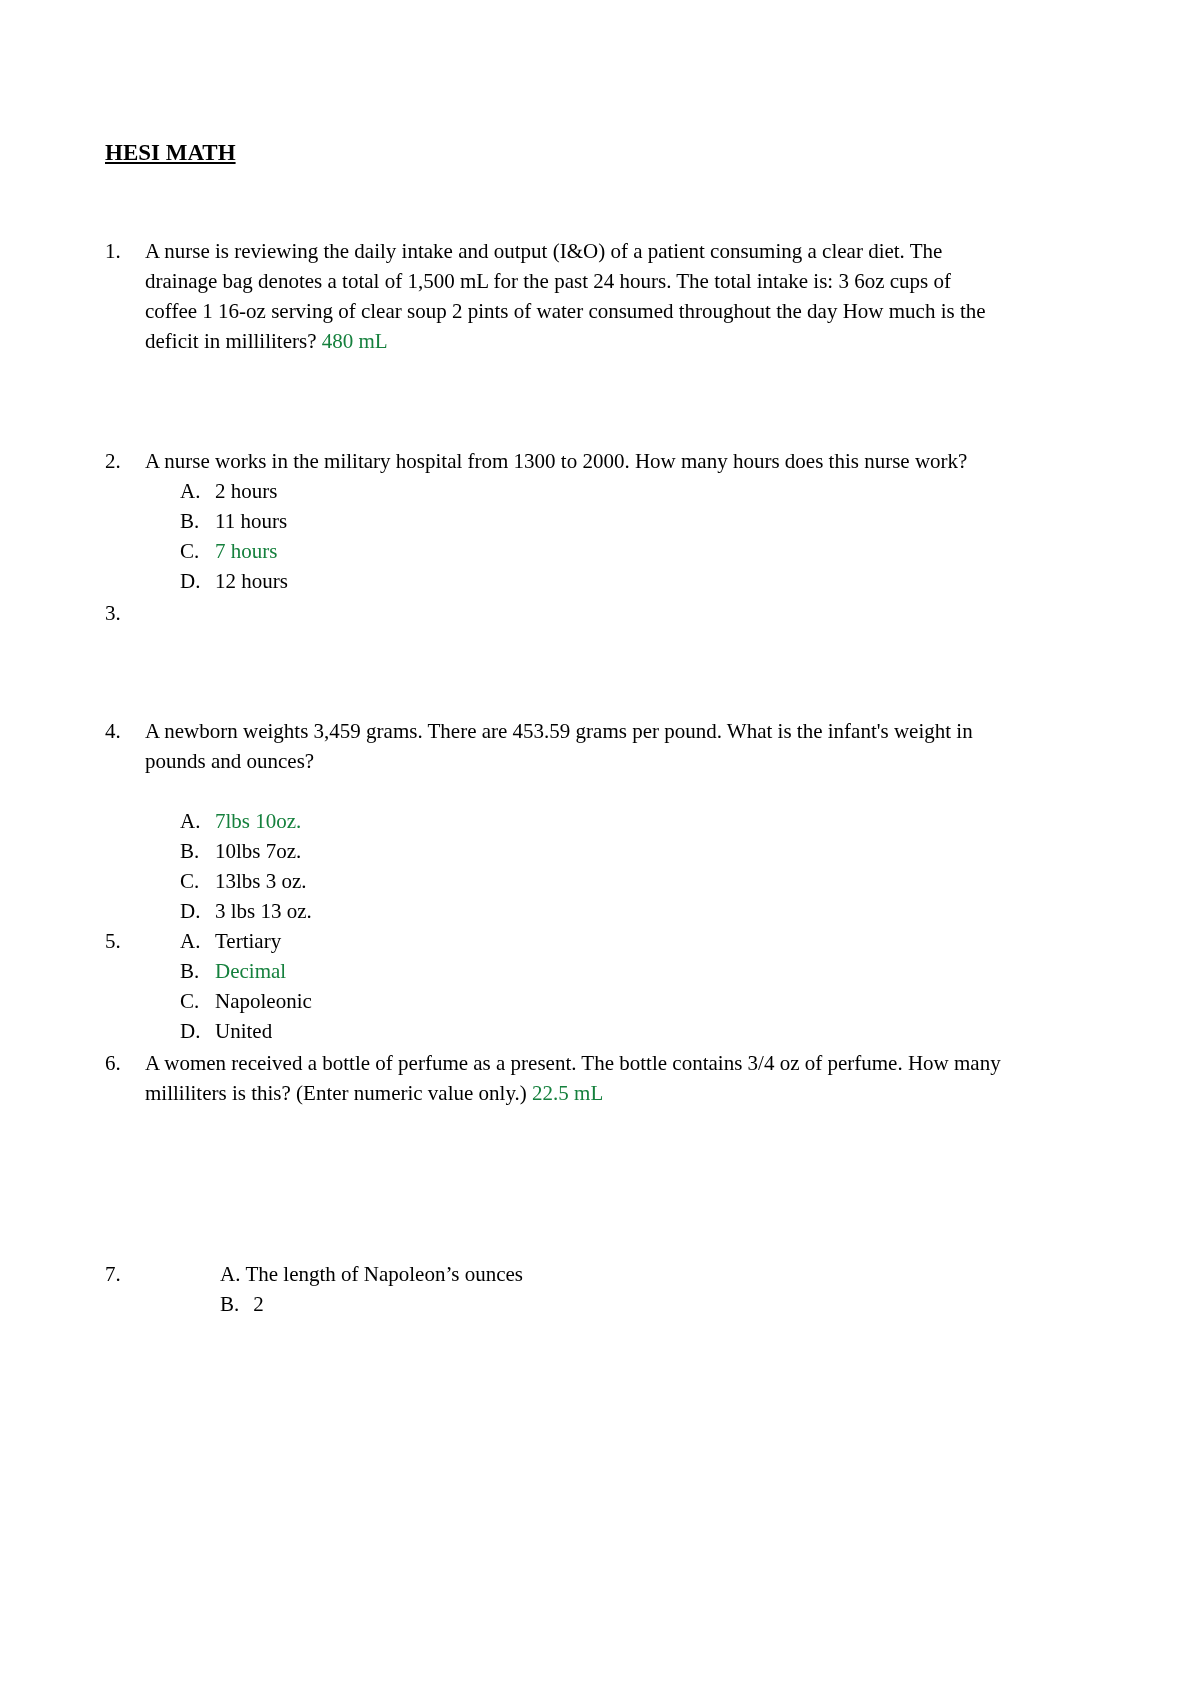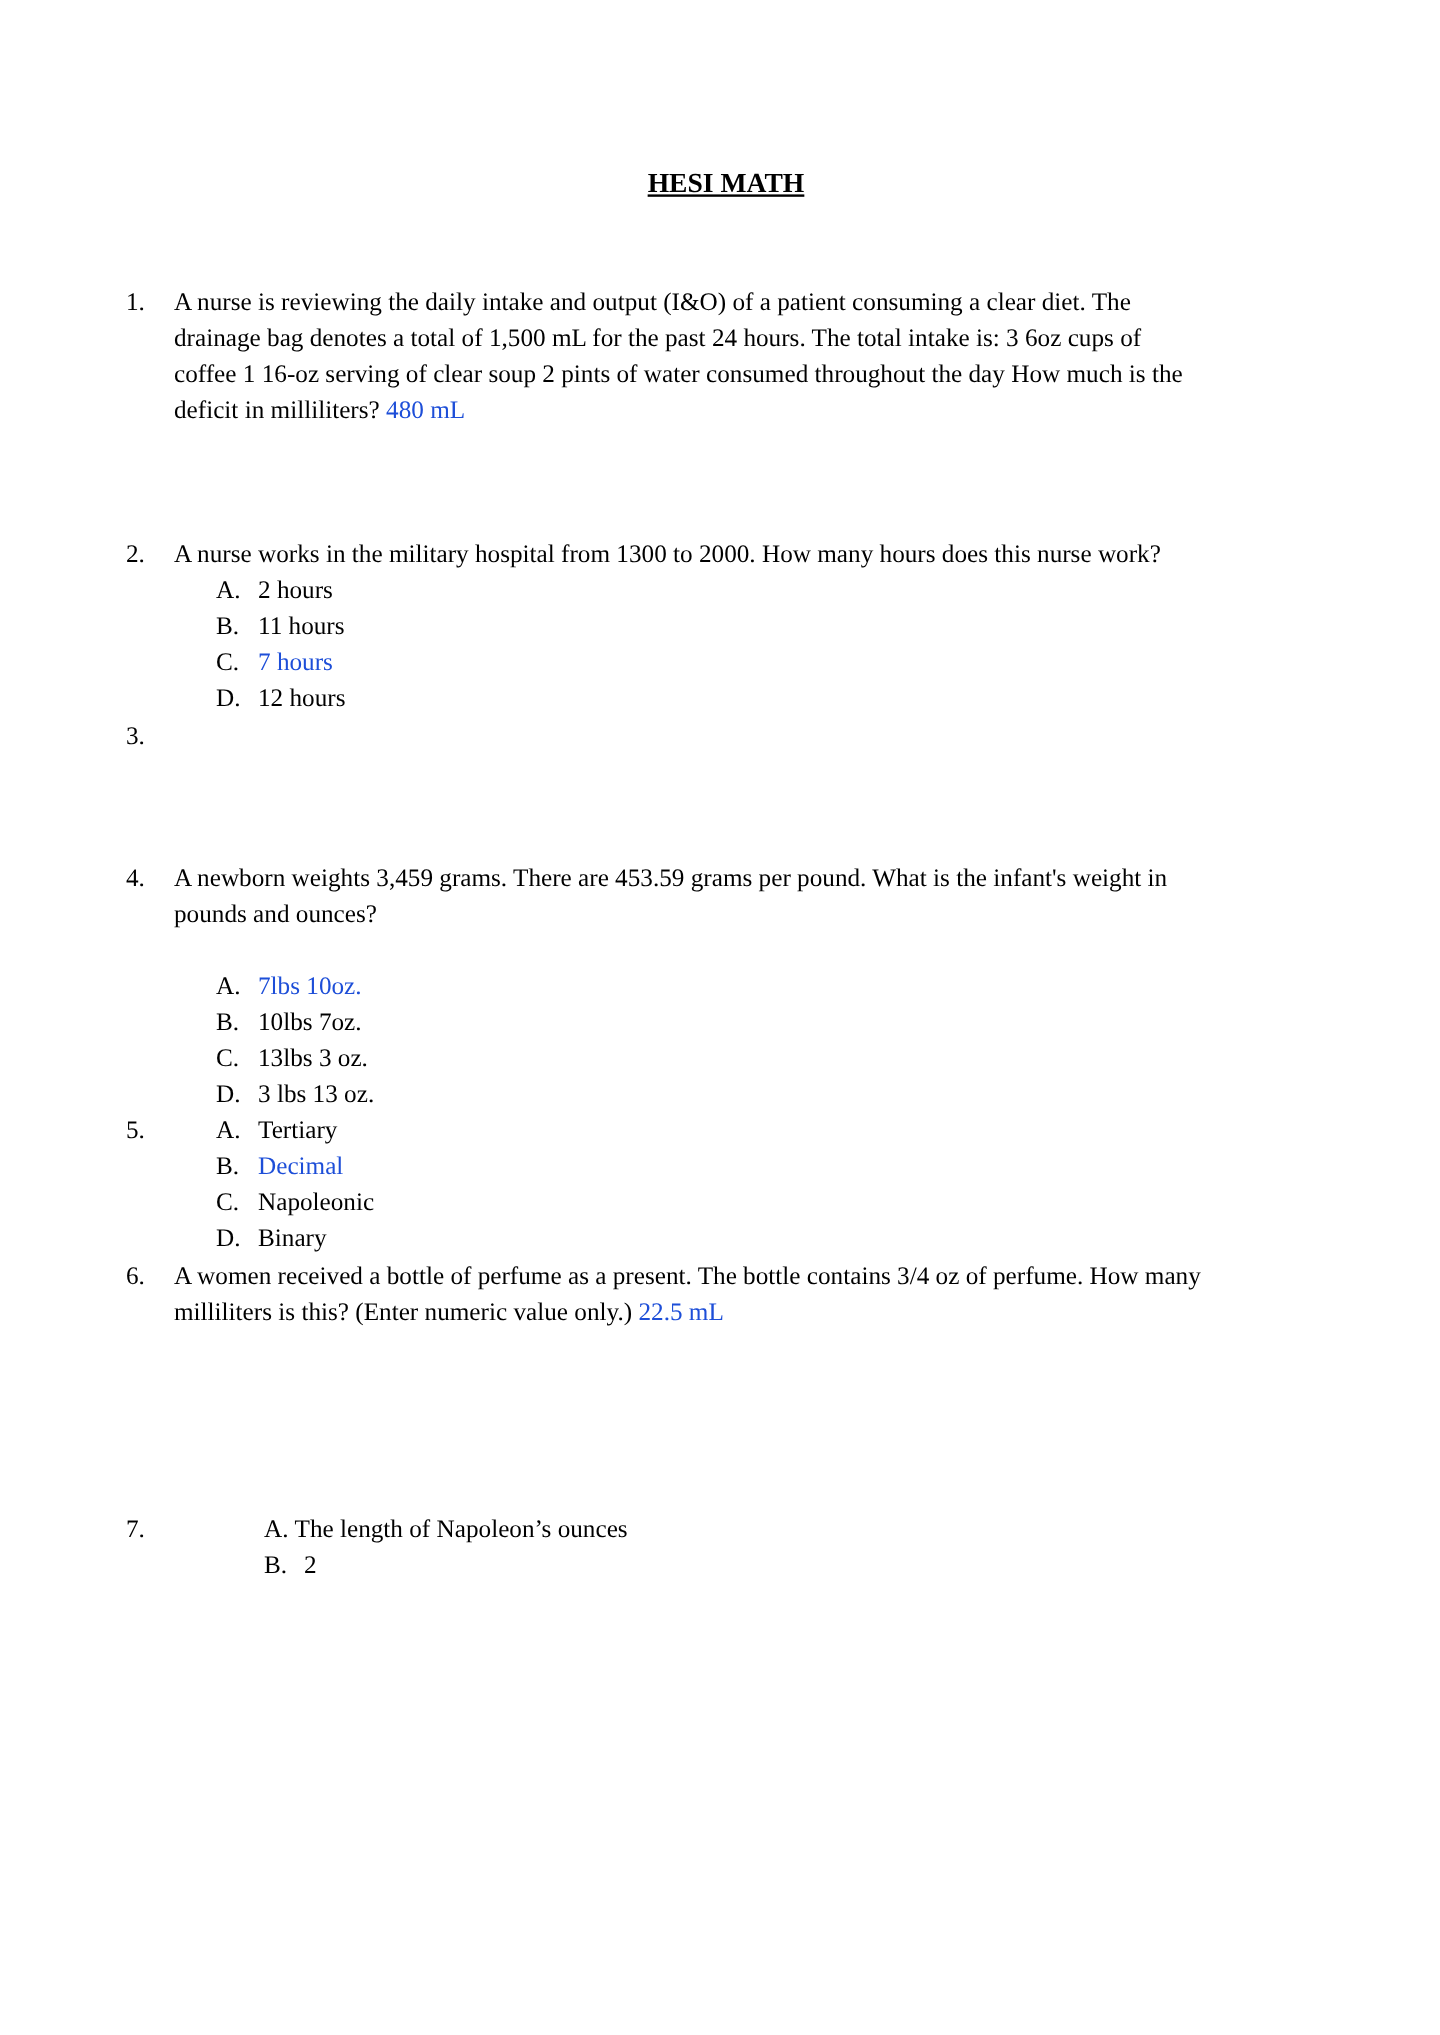--- a/index.html
+++ b/index.html
@@ -15,21 +15,21 @@
     overflow: hidden;
   }
   .doc {
     padding: 137px 95px 0 105px;
     box-sizing: border-box;
   }
   .title {
     font-size: 23px;
     font-weight: bold;
     text-decoration: underline;
-    text-align: center;
+    text-align: left;
     line-height: 32px;
     margin: 0 0 67px 0;
   }
   .q {
     display: flex;
     font-size: 21px;
     line-height: 30px;
   }
   .q-num {
     width: 40px;
@@ -45,21 +45,21 @@
     margin-left: 35px;
   }
   .opt {
     display: flex;
   }
   .opt-letter {
     width: 35px;
     flex: none;
   }
   .ans {
-    color: #1d4ed8;
+    color: #15803d;
   }
   
   .q1 { margin-bottom: 90px; }
   .q2 { margin-bottom: 2px; }
   .q3 { margin-bottom: 88px; }
   .q4 { margin-bottom: 0; }
   .q4 .opts { margin-top: 30px; }
   .q5 { margin-bottom: 2px; }
   .q6 { margin-bottom: 151px; }
   
@@ -146,21 +146,21 @@
         <div class="opt">
           <span class="opt-letter">B.</span>
           <span class="opt-text ans">Decimal</span>
         </div>
         <div class="opt">
           <span class="opt-letter">C.</span>
           <span class="opt-text">Napoleonic</span>
         </div>
         <div class="opt">
           <span class="opt-letter">D.</span>
-          <span class="opt-text">Binary</span>
+          <span class="opt-text">United</span>
         </div>
       </div>
     </div>
   </div>
 
   <div class="q q6">
     <div class="q-num">6.</div>
     <div class="q-body">
       <p class="q-text"><span>A women received a bottle of perfume as a present. The bottle contains 3/4 oz of perfume. How many milliliters is this? (Enter numeric value only.)</span> <span class="ans">22.5 mL</span></p>
     </div>

